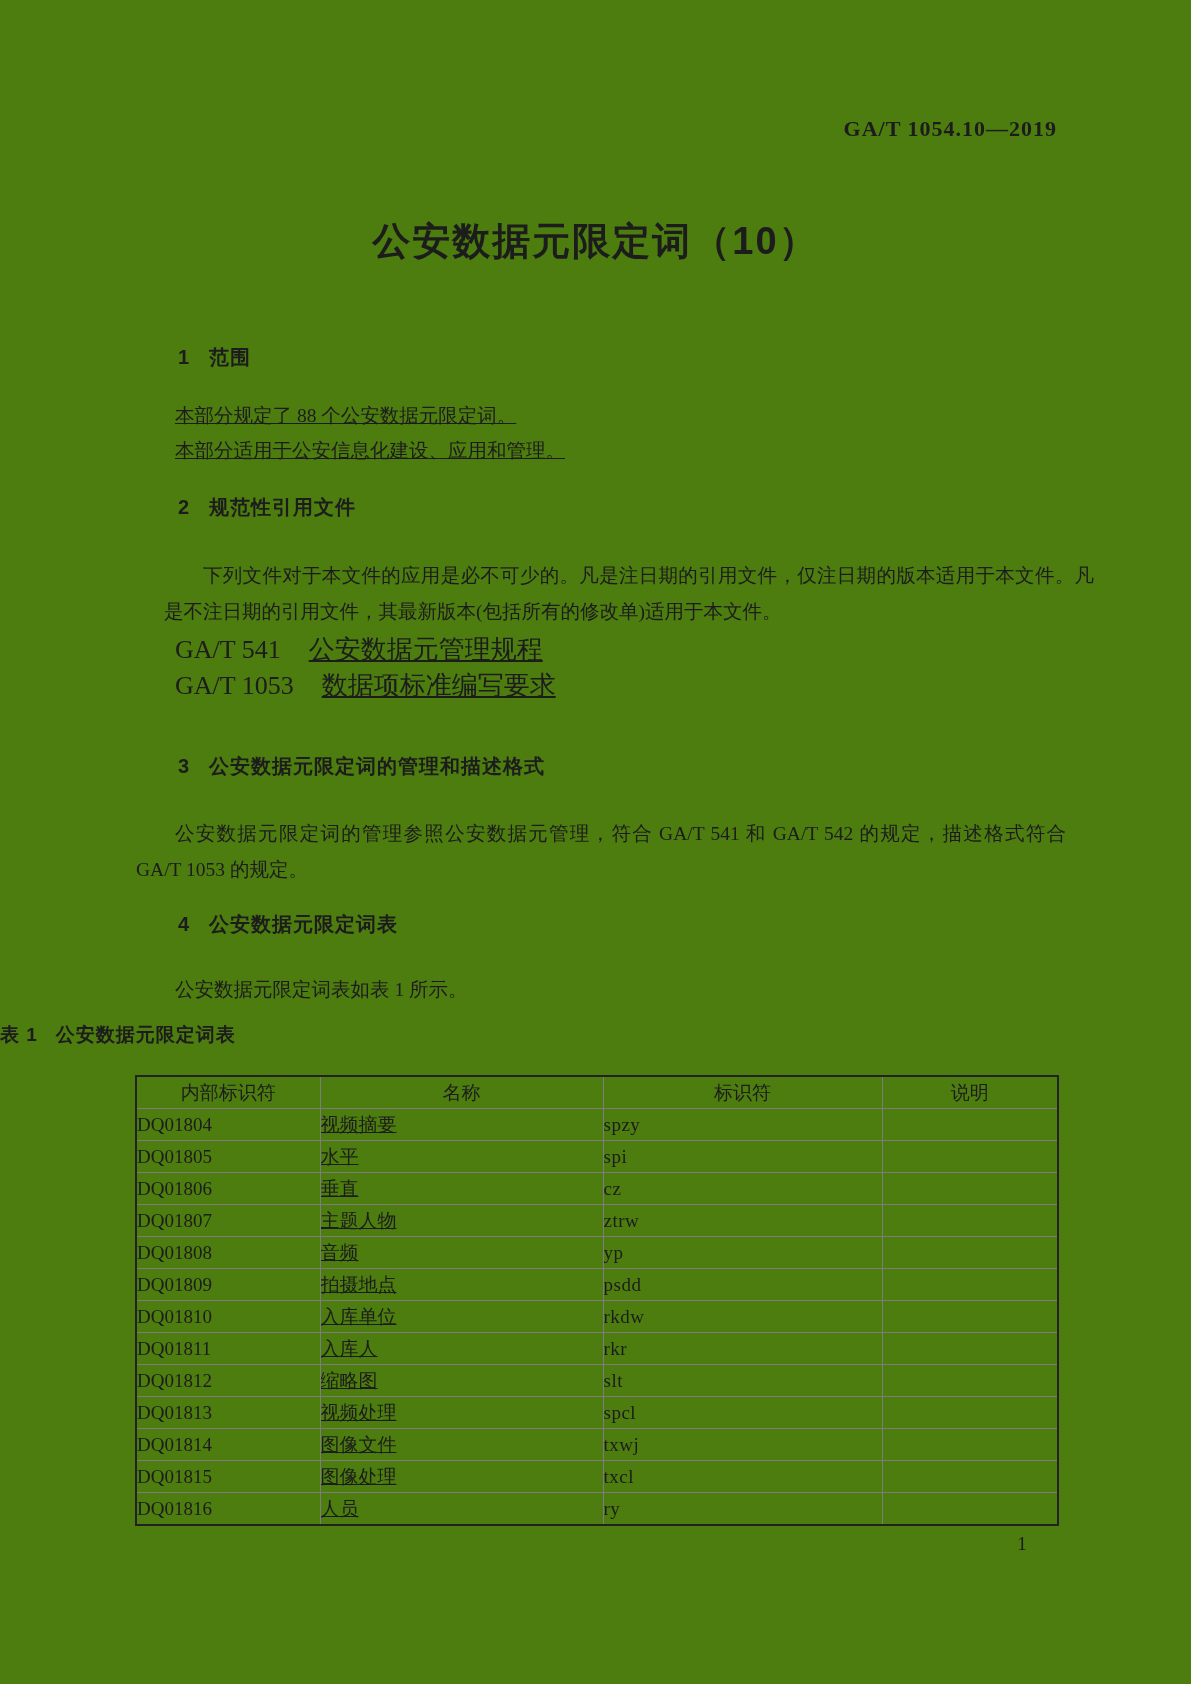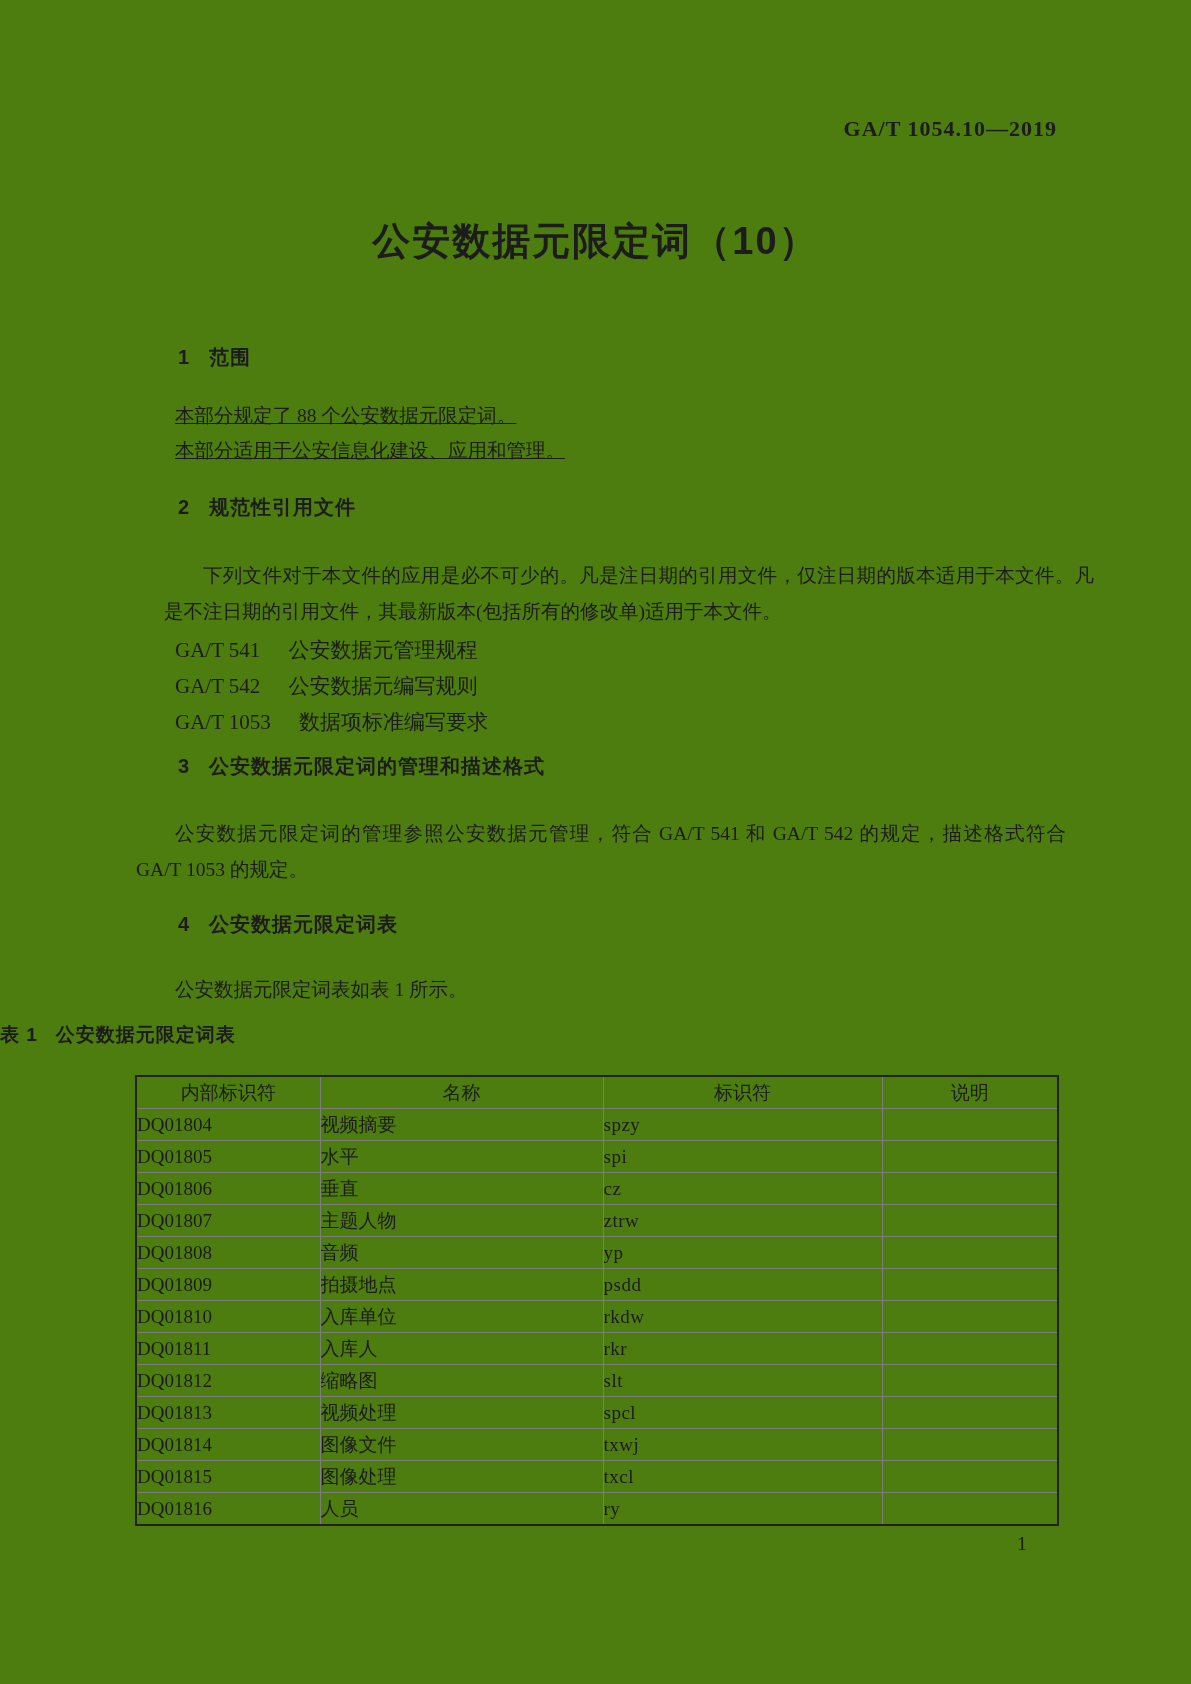--- a/index.html
+++ b/index.html
@@ -30,21 +30,21 @@
     font-weight:bold; font-size:20px; letter-spacing:1px;
     white-space:nowrap;
     margin-left:42px;
   }
   .sec-num { display:inline-block; min-width:31px; }
   .body-block {
     position:absolute; left:136px; width:930px;
     font-size:19.5px; line-height:35px;
   }
   .par { text-indent:2em; text-align:justify; }
-  .refs-block { position:absolute; left:175px; font-size:21px; line-height:36px; }
+  .refs-block { position:absolute; left:175px; font-size:26px; line-height:36px;text-decoration:underline; }
   .ref-code { display:inline-block; margin-right:28px; }
   .table-caption {
     position:absolute; top:1022px; left:0; width:100%;
     text-align:left;
     font-family:"Liberation Sans","DejaVu Sans",sans-serif;
     font-weight:bold; font-size:19px; letter-spacing:1px;
   }
   .cap-label { margin-right:18px; }
   table.word-table {
     position:absolute; top:1075px; left:135px;
@@ -56,21 +56,21 @@
   table.word-table { border:2px solid #222222; }
   table.word-table th, table.word-table td {
     border:1px solid #7d7d7d;
     height:31px;
     padding:0;
     font-weight:normal;
     overflow:hidden; white-space:nowrap;margin-top:32px;
   }
   table.word-table th { text-align:center; }
   td.c0 { padding-left:22px; }
-  td.c1 { padding-left:13px; }
+  td.c1 { padding-left:13px;text-decoration:underline; }
   td.c2 { padding-left:13px; letter-spacing:0.5px; }
   .page-num {
     position:absolute; top:1533px; left:1008px; width:28px;
     text-align:center; font-size:19px;
   }
 </style>
 </head>
 <body>
 
 <div class="page">
@@ -89,23 +89,20 @@
 
   <div class="sec-heading" style="top:494px;">
     <span class="sec-num">2</span><span>规范性引用文件</span>
   </div>
   <div class="body-block" style="top:558px; line-height:36px;margin-left:28px;">
     <div class="par">下列文件对于本文件的应用是必不可少的。凡是注日期的引用文件，仅注日期的版本适用于本文件。凡是不注日期的引用文件，其最新版本(包括所有的修改单)适用于本文件。</div>
   </div>
   <div class="refs-block" style="top:632px;">
     <div>
       <span class="ref-code">GA/T 541</span><span>公安数据元管理规程</span>
-    </div>
-    <div>
-      <span class="ref-code">GA/T 542</span><span>公安数据元编写规则</span>
     </div>
     <div>
       <span class="ref-code">GA/T 1053</span><span>数据项标准编写要求</span>
     </div>
   </div>
 
   <div class="sec-heading" style="top:753px;">
     <span class="sec-num">3</span><span>公安数据元限定词的管理和描述格式</span>
   </div>
   <div class="body-block" style="top:816px; line-height:36px;">

